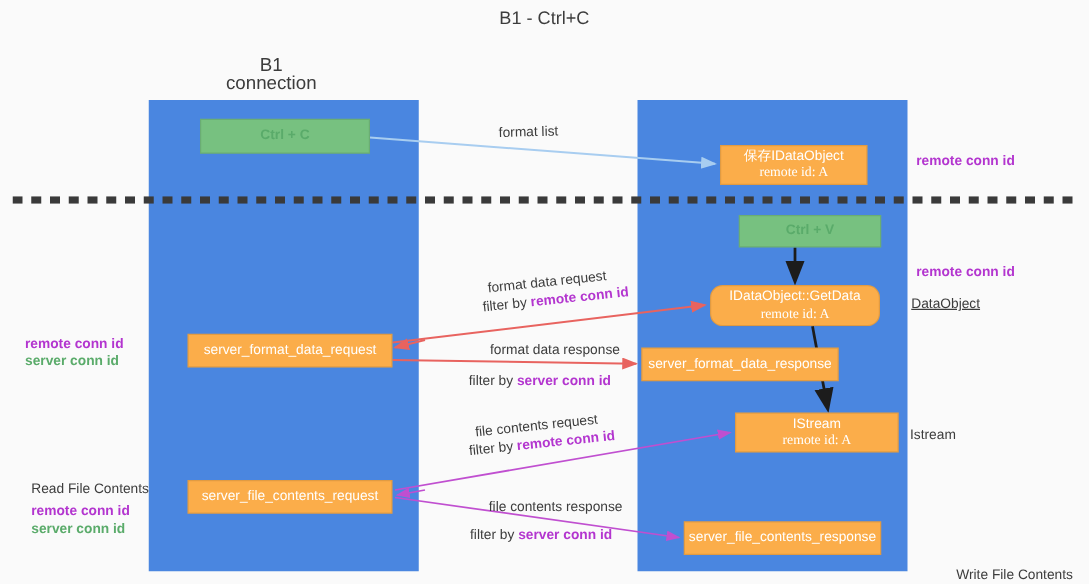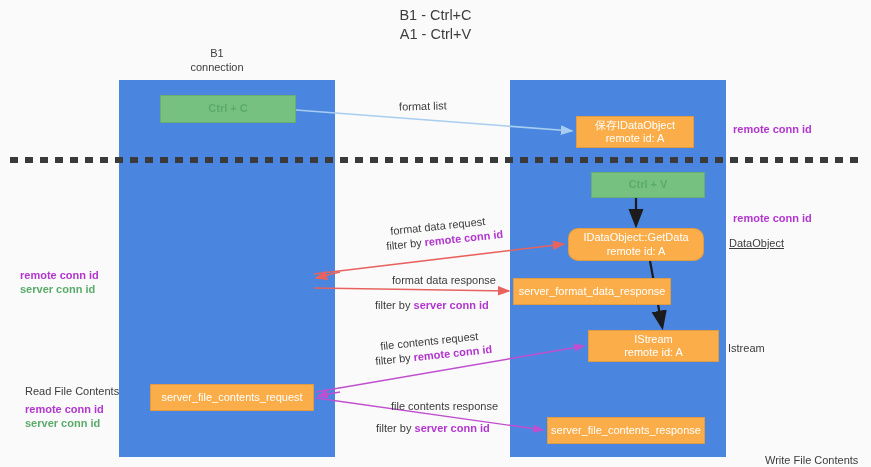--- a/index.html
+++ b/index.html
@@ -30,21 +30,21 @@
     width: 871px;
     text-align: center;
     font-size: 14.5px;
     line-height: 19px;
     color: #3c3c3c;
   }
 
   
   .col-head {
     text-align: center;
-    font-size: 11px;
+    font-size: 15px;
     line-height: 14px;
     color: #3c3c3c;
   }
   #head-b1 { left: 152px; top: 46px; width: 130px; }
   #head-a1 { left: 555px; top: 46px; width: 130px; }
 
   
   .lane {
     background: #4a86e0;
   }
@@ -65,21 +65,21 @@
     align-items: center;
     justify-content: center;
     text-align: center;
     color: #ffffff;
     font-size: 11px;
     line-height: 13.5px;
     border: 1px solid rgba(0,0,0,0.10);
   }
   .node.green  { background: #77c180; }
   .node.orange { background: #fbad4a; }
-  .node .l2 { display: block; }
+  .node .l2 { display: block; font-family: Liberation Serif, serif; }
 
   #n-ctrlc  { left: 160px; top: 95px;  width: 136px; height: 28px; }
   #n-idobj  { left: 576px; top: 116px; width: 118px; height: 32px; text-align: center; }
   #n-ctrlv  { left: 591px; top: 172px; width: 114px; height: 26px; }
   #n-getdata{ left: 568px; top: 228px; width: 136px; height: 33px; border-radius: 10px; }
   #n-sfdreq { left: 150px; top: 267px; width: 164px; height: 27px; }
   #n-sfdres { left: 513px; top: 278px; width: 158px; height: 27px; }
   #n-istream{ left: 588px; top: 330px; width: 131px; height: 32px; }
   #n-sfcreq { left: 150px; top: 384px; width: 164px; height: 27px; }
   #n-sfcres { left: 547px; top: 417px; width: 158px; height: 27px; }
@@ -125,21 +125,20 @@
     pointer-events: none;
   }
 </style>
 </head>
 <body>
 
 <div id="stage">
 
   <div id="title" class="abs">
     <div>B1 - Ctrl+C</div>
-    <div>A1 - Ctrl+V</div>
   </div>
 
   <div id="head-b1" class="abs col-head">
     <div>B1</div>
     <div>connection</div>
   </div>
 
   <div id="lane-left" class="abs lane"></div>
   <div id="lane-right" class="abs lane"></div>
 
@@ -192,20 +191,23 @@
 
   <div id="n-ctrlv" class="abs node green">
     <span>Ctrl + V</span>
   </div>
 
   <div id="n-getdata" class="abs node orange">
     <span>IDataObject::GetData</span>
     <span class="l2">remote id: A</span>
   </div>
 
+  <div id="n-sfdreq" class="abs node orange">
+    <span>server_format_data_request</span>
+  </div>
 
   <div id="n-sfdres" class="abs node orange">
     <span>server_format_data_response</span>
   </div>
 
   <div id="n-istream" class="abs node orange">
     <span>IStream</span>
     <span class="l2">remote id: A</span>
   </div>
 

